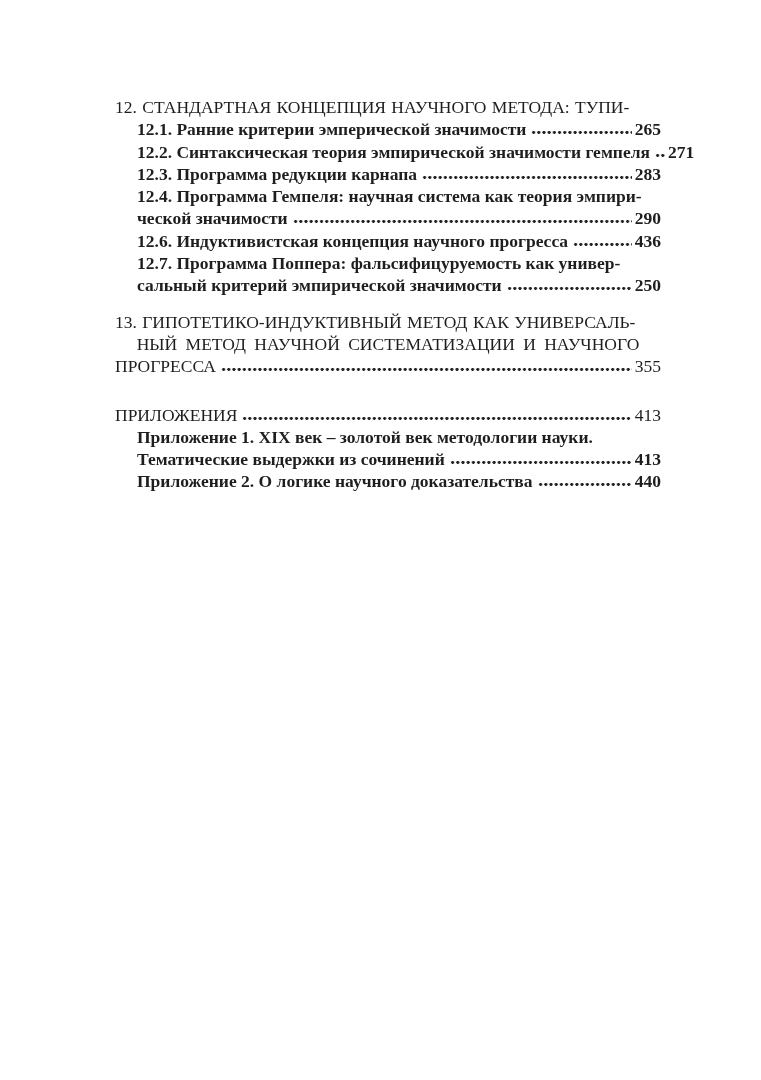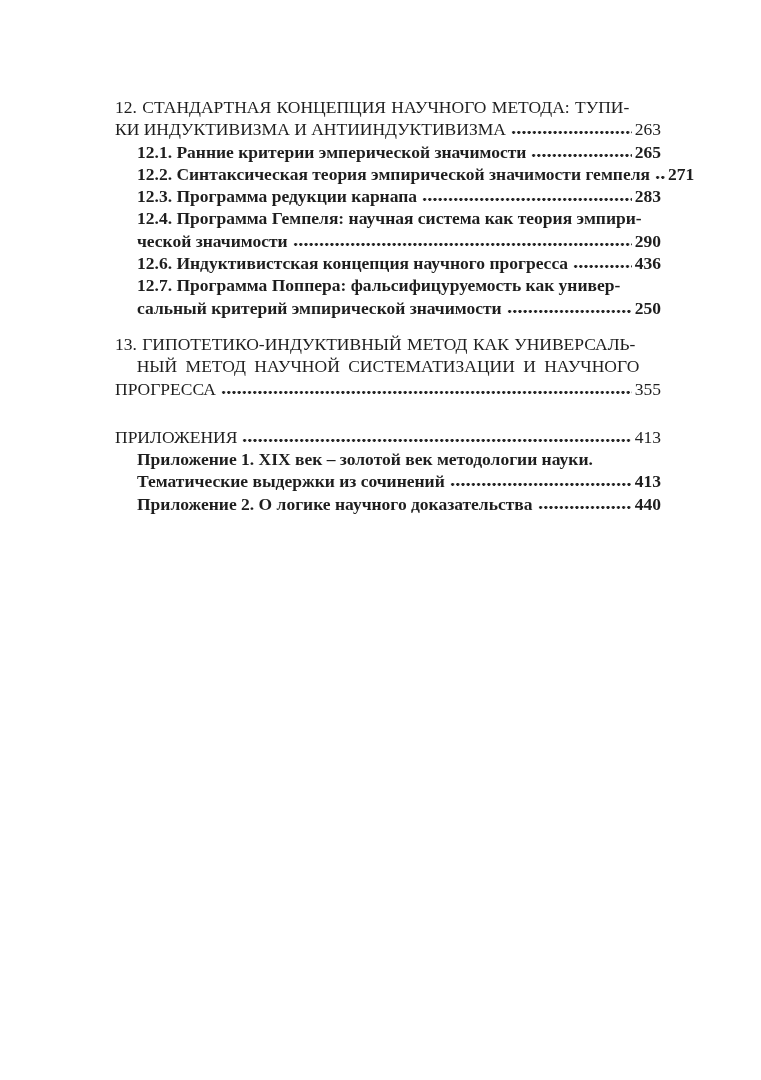--- a/index.html
+++ b/index.html
@@ -41,25 +41,20 @@
   .gap13 { margin-top: 14px; }
   .gapApp { margin-top: 26px; }
 </style>
 </head>
 <body>
 
 <div class="page">
 
   <div class="entry">
     <div class="line slight">12. СТАНДАРТНАЯ КОНЦЕПЦИЯ НАУЧНОГО МЕТОДА: ТУПИ-</div>
-    <div class="row">
-      <span class="t">КИ ИНДУКТИВИЗМА И АНТИИНДУКТИВИЗМА</span>
-      <span class="dots"></span>
-      <span class="pg">263</span>
-    </div>
   </div>
 
   <div class="entry">
     <div class="row sub">
       <span class="t">12.1. Ранние критерии эмперической значимости</span>
       <span class="dots"></span>
       <span class="pg">265</span>
     </div>
   </div>
 

